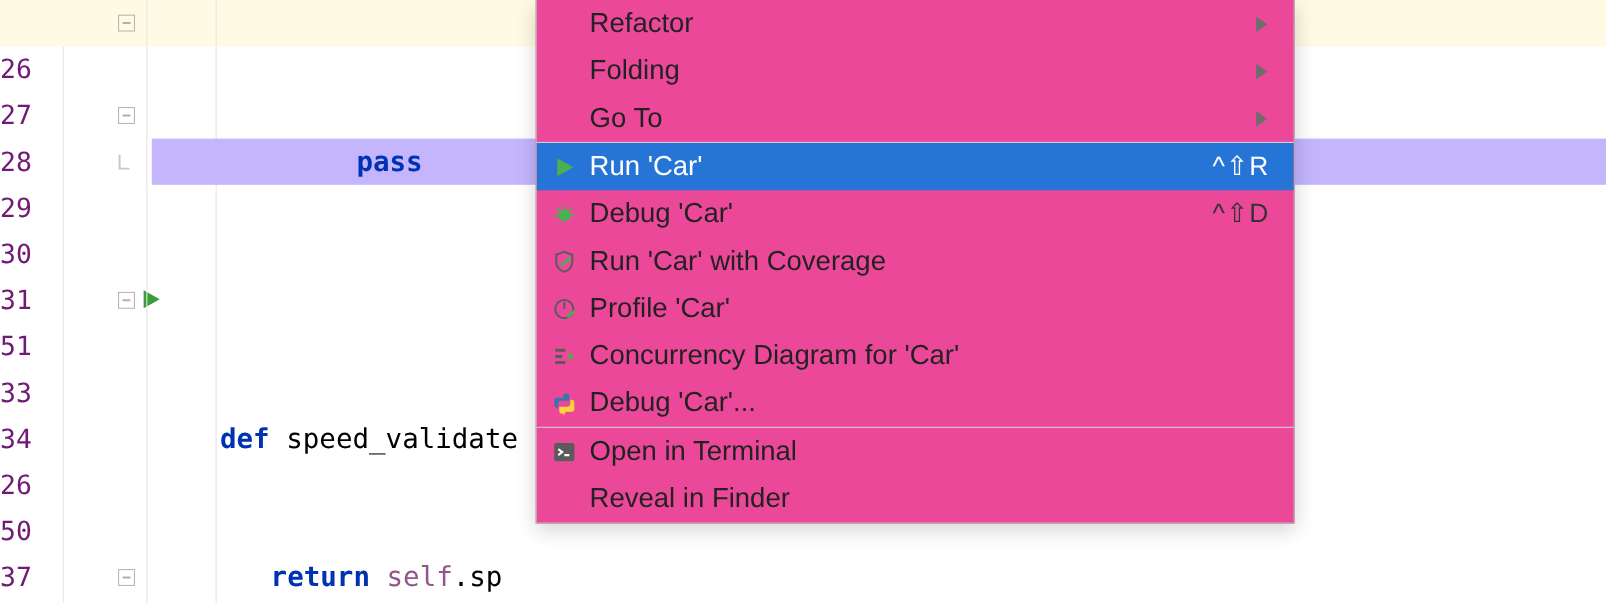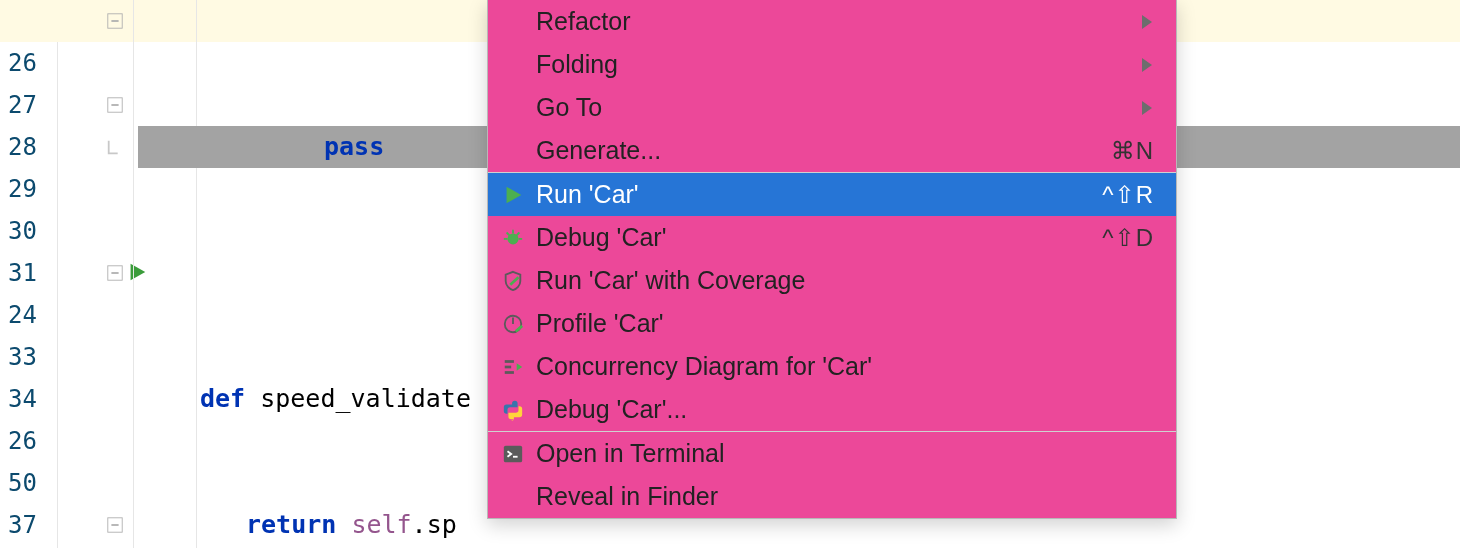--- a/index.html
+++ b/index.html
@@ -1,26 +1,26 @@
 <!DOCTYPE html>
 <html><head>
 <meta charset="utf-8">
 <style>
 html,body{margin:0;padding:0;width:1460px;height:548px;overflow:hidden;font-family:"Helvetica Neue",Arial,sans-serif;background:#fff}
 *{box-sizing:border-box}
 .editor{position:absolute;inset:0;display:flex}
 .gutter{width:58px;border-right:1px solid #e6e6e6;background:#fff;padding-top:0;display:flex;flex-direction:column}
 .marker-col{position:absolute;left:58px;top:0;bottom:0;width:40px}
-.ln{height:42px;line-height:42px;text-align:center;padding-right:12px;color:#0c4a6e;font-size:24px;font-family:"Menlo","Consolas",monospace}
+.ln{height:42px;line-height:42px;text-align:left;padding-right:12px;color:#701a75;font-size:24px;font-family:"Menlo","Consolas",monospace}
 .run-ic{position:absolute;left:68px;width:22px;height:22px}
 .fold-ic{position:absolute;width:18px;height:18px}
 .code{flex:1;position:relative;font-family:"Menlo","Consolas",monospace;font-size:25px;line-height:42px;white-space:pre;padding-left:4px}
 .cl{height:42px;position:relative}
 .cl .txt{position:absolute;left:0;top:0;height:42px;line-height:42px}
-.hl-line{background:#a3a3a3}
+.hl-line{background:#c4b5fd}
 .top-hl{position:absolute;top:0;left:0;right:0;height:42px;background:#fffae3}
 .kw{color:#0033b3;font-weight:600}
 .self{color:#94558d}
 .dec{color:#000}
 .menu{position:absolute;left:487px;top:0;width:690px;background:#ec4899;border:1px solid #b8b8b8;border-top:0;box-shadow:0 6px 18px rgba(0,0,0,.18)}
 .mi{height:43px;display:flex;align-items:center;padding-left:48px;padding-right:22px;font-size:25px;color:#222;position:relative}
 .mi.sel{background:#2675d6;color:#fff}
 .mi .lbl{flex:1}
 .mi .sc{color:#333;font-size:24px;letter-spacing:1px}
 .mi.sel .sc{color:#fff}
@@ -37,21 +37,21 @@
   <div class="top-hl"></div>
 
   <div class="gutter">
     <div class="ln">25</div>
     <div class="ln">26</div>
     <div class="ln">27</div>
     <div class="ln">28</div>
     <div class="ln">29</div>
     <div class="ln">30</div>
     <div class="ln">31</div>
-    <div class="ln">24</div>
+    <div class="ln">51</div>
     <div class="ln">33</div>
     <div class="ln">34</div>
     <div class="ln">26</div>
     <div class="ln">50</div>
     <div class="ln">37</div>
   </div>
 
   <div class="marker-col">
     <svg class="run-ic" style="top:261px" viewBox="0 0 24 24">
         <path d="M5 3 L21 12 L5 21 Z" fill="#3b9c3b"></path>
@@ -103,24 +103,20 @@
     <span class="lbl">Refactor</span>
     <span class="arw"></span>
   </div>
   <div class="mi">
     <span class="lbl">Folding</span>
     <span class="arw"></span>
   </div>
   <div class="mi">
     <span class="lbl">Go To</span>
     <span class="arw"></span>
-  </div>
-  <div class="mi">
-    <span class="lbl">Generate...</span>
-    <span class="sc">⌘N</span>
   </div>
   <div class="sep"></div>
   <div class="mi sel">
     <span class="ic">
         <svg viewBox="0 0 24 24" width="22" height="22">
           <path d="M5 3 L21 12 L5 21 Z" fill="#4caf50"></path>
         </svg>
       </span>
     <span class="lbl">Run 'Car'</span>
     <span class="sc">^⇧R</span>

